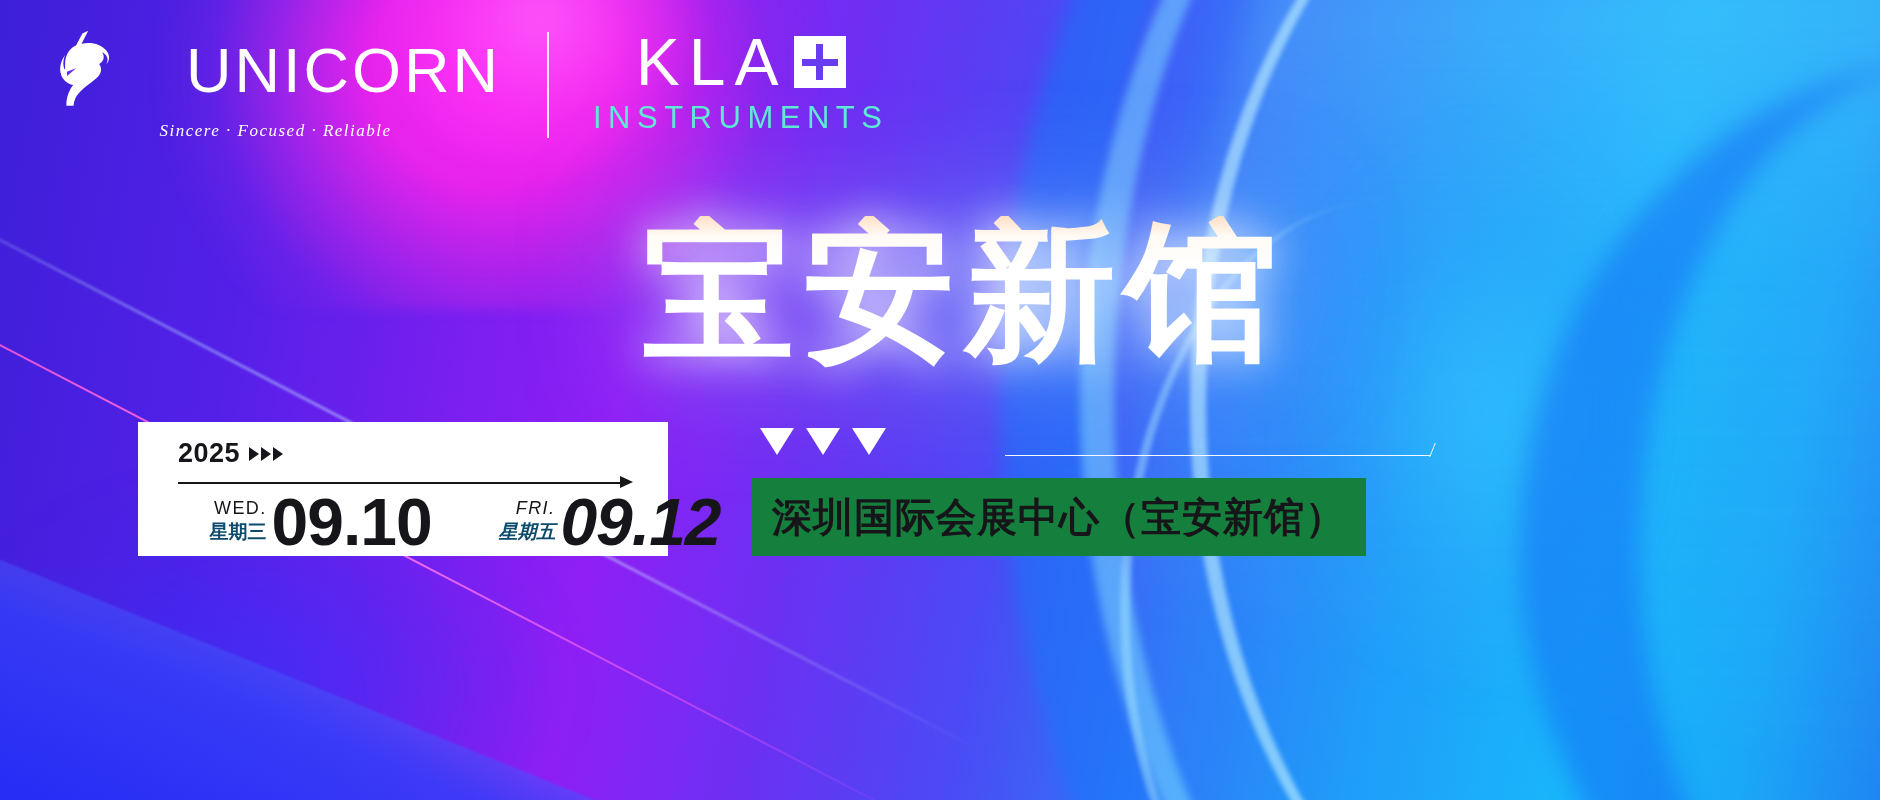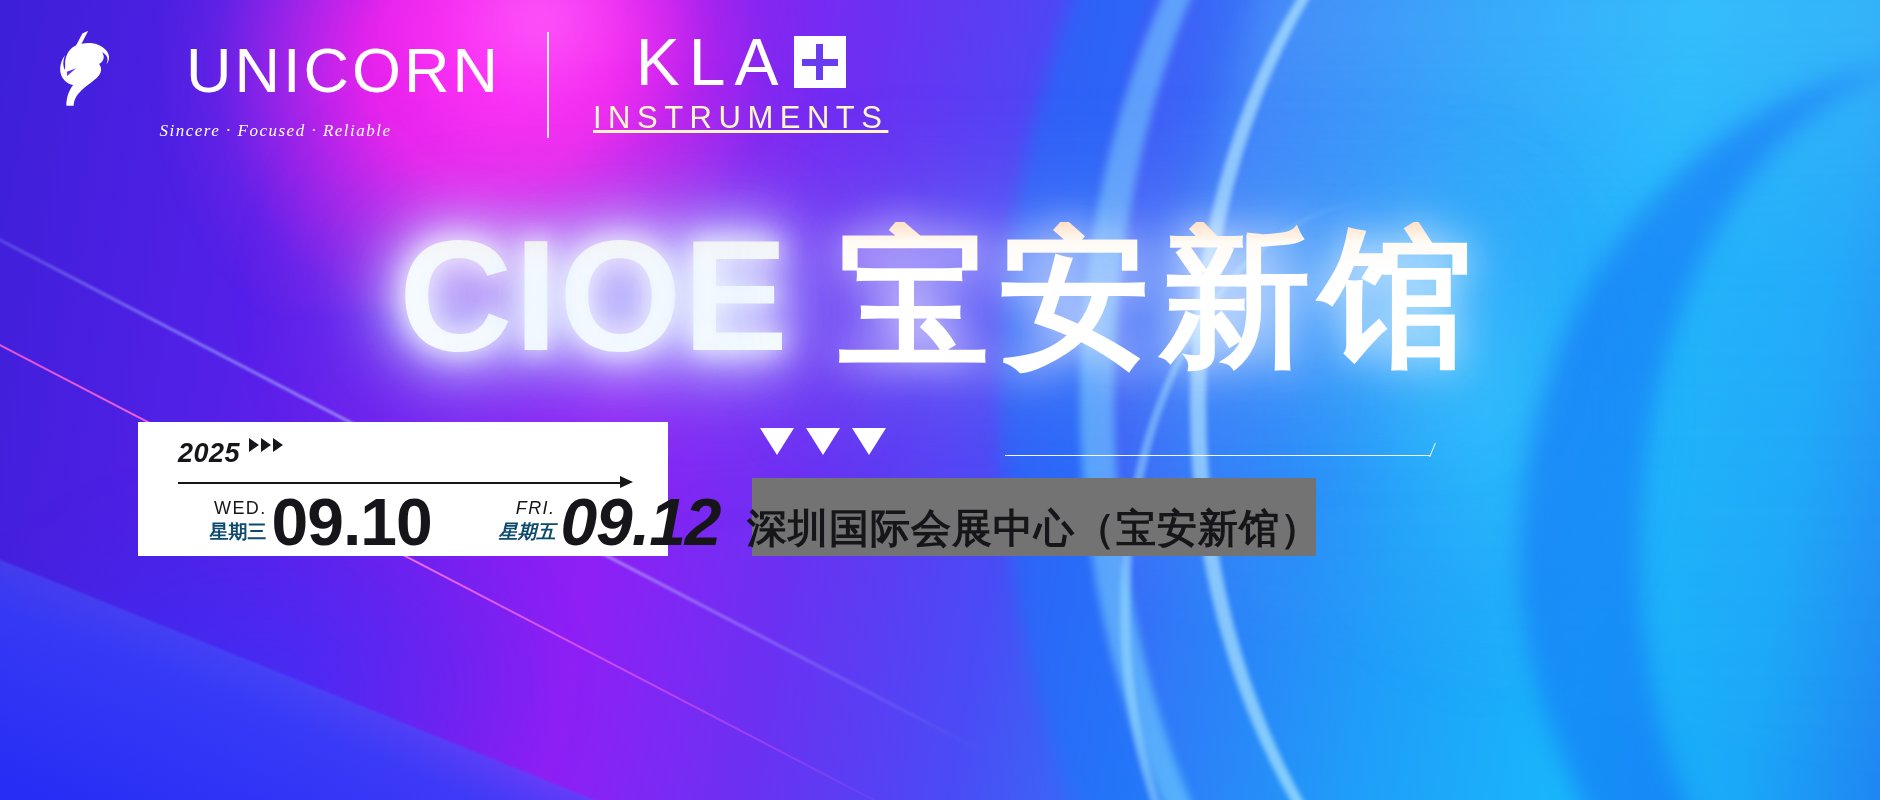--- a/index.html
+++ b/index.html
@@ -172,23 +172,22 @@
   }
   .kla-plus{
     width:52px;height:52px;background:#fff;margin-left:6px;position:relative;
   }
   .kla-plus:before,.kla-plus:after{
     content:"";position:absolute;background:#6a3cf0;
   }
   .kla-plus:before{left:50%;top:8px;width:7px;height:36px;margin-left:-3.5px;}
   .kla-plus:after{top:50%;left:8px;height:7px;width:36px;margin-top:-3.5px;}
   .kla-sub{
-    margin-top:8px;color:#fef9c3;font-size:31px;letter-spacing:6.5px;
+    margin-top:8px;color:#5eead4;font-size:31px;letter-spacing:6.5px;
     font-weight:300;
-    text-decoration:underline;
   }
 
   
   .title{
     position:absolute;left:0;right:0;top:216px;text-align:center;
     white-space:nowrap;
   }
   .title-inner{display:inline-flex;align-items:baseline;}
   .t-cioe{
     font-size:158px;font-weight:700;color:#fff;letter-spacing:1px;
@@ -213,21 +212,21 @@
     filter:drop-shadow(0 0 20px rgba(255,255,255,.8))
            drop-shadow(0 0 58px rgba(170,215,255,.55));
   }
 
   
   .date-card{
     position:absolute;left:138px;top:422px;width:530px;height:134px;
     background:#fff;
   }
   .date-year{
-    position:absolute;left:40px;top:16px;display:flex;align-items:flex-start;font-style:italic;
+    position:absolute;left:40px;top:16px;display:flex;align-items:center;
   }
   .date-year-num{
     font-size:27px;font-weight:700;color:#16161a;letter-spacing:.5px;
   }
   .chevs{display:flex;align-items:center;margin-left:7px;}
   .chev{
     width:0;height:0;border-left:10px solid #16161a;
     border-top:7px solid transparent;border-bottom:7px solid transparent;
     margin-left:2px;
   }
@@ -268,22 +267,22 @@
   .venue-rule{
     position:absolute;left:1005px;top:455px;width:425px;height:1px;
     background:rgba(255,255,255,.95);
   }
   .venue-rule-tick{
     position:absolute;left:1418px;top:443px;width:14px;height:14px;
     border-right:1px solid rgba(255,255,255,.95);
     transform:skewX(-22deg);
   }
   .venue-card{
-    position:absolute;left:752px;top:478px;width:564px;height:78px;
-    background:#737373;display:flex;align-items:flex-end;justify-content:center;
+    position:absolute;left:752px;top:478px;width:614px;height:78px;
+    background:#15803d;display:flex;align-items:center;justify-content:center;
   }
   .venue-text{
     font-size:40px;font-weight:700;color:#16161a;letter-spacing:1px;
     font-family:"DejaVu Sans","Liberation Sans",sans-serif;
     white-space:nowrap;
   }
 </style>
 </head>
 <body>
 
@@ -334,21 +333,20 @@
         <div class="kla-word">KLA</div>
         <div class="kla-plus"></div>
       </div>
       <div class="kla-sub">INSTRUMENTS</div>
     </div>
 
   </div>
 
   <div class="title">
     <span class="title-inner">
-      <span class="t-cioe">CIOE</span>
       <span class="t-cn">宝安新馆</span>
     </span>
   </div>
 
   <div class="date-card">
     <div class="date-year">
       <span class="date-year-num">2025</span>
       <span class="chevs">
         <i class="chev"></i>
         <i class="chev"></i>

